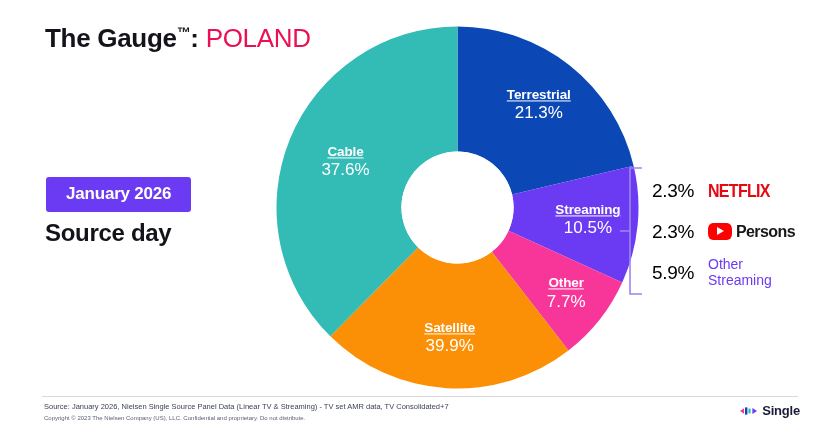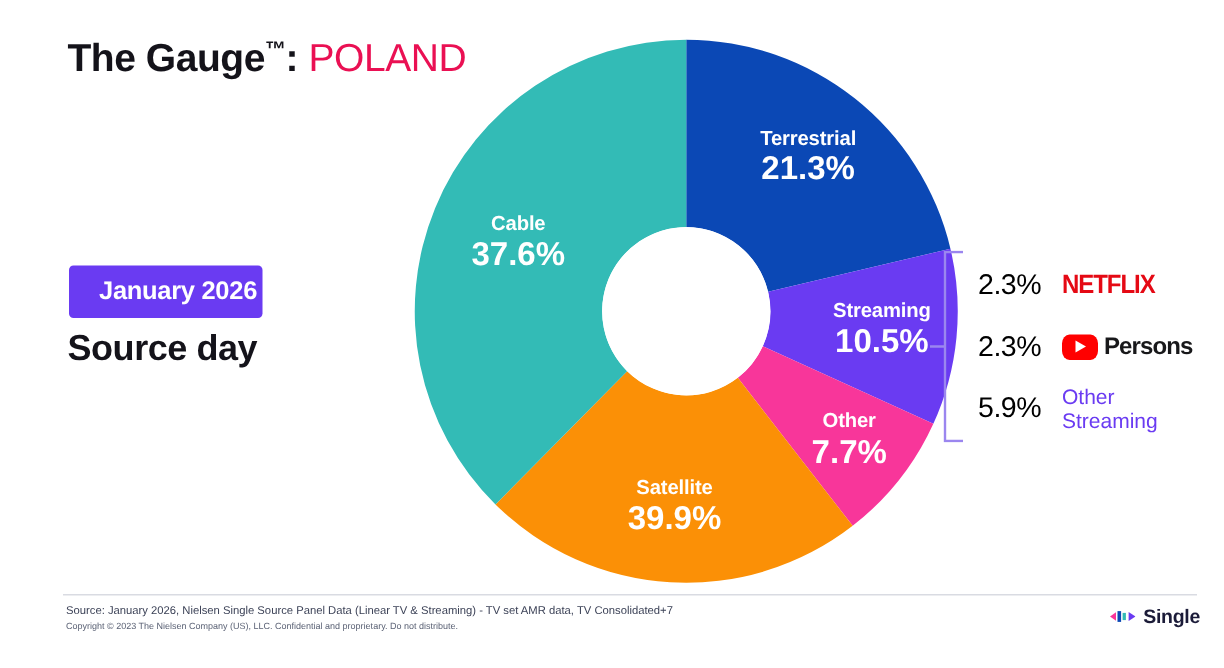--- a/index.html
+++ b/index.html
@@ -43,21 +43,21 @@
 
   
   #month-badge {
     position: absolute;
     left: 34px;
     top: 177px;
     background: #6a3bf2;
     color: #ffffff;
     font-size: 17px;
     font-weight: bold;
-    padding: 7px 4px 8px 20px;
+    padding: 7px 20px 8px 20px;
     border-radius: 3px;
     letter-spacing: -0.2px;
   }
   #daypart {
     position: absolute;
     left: 33px;
     top: 219px;
     font-size: 24px;
     font-weight: bold;
     line-height: 1.17;
@@ -80,24 +80,25 @@
     text-align: center;
     line-height: 1.12;
     white-space: nowrap;
     transform: translate(-50%, -50%);
   }
   .slice-label .nm {
     font-size: 13.5px;
     font-weight: bold;
     letter-spacing: -0.1px;
     display: block;
+    text-decoration: underline;
   }
   .slice-label .pc {
-    font-size: 22px;
-    font-weight: bold;
+    font-size: 17px;
+    font-weight: normal;
     display: block;
     margin-top: 1px;
   }
 
   
   #bracket {
     position: absolute;
     left: 608px;
     top: 167px;
     width: 24px;

